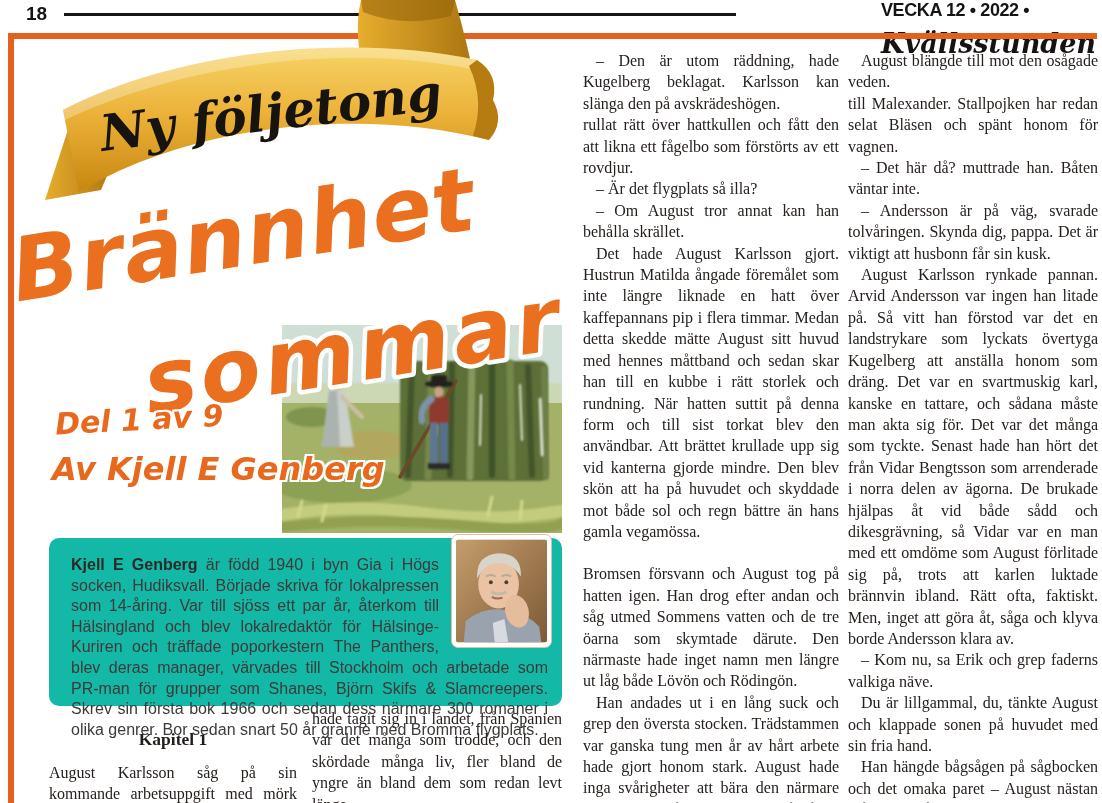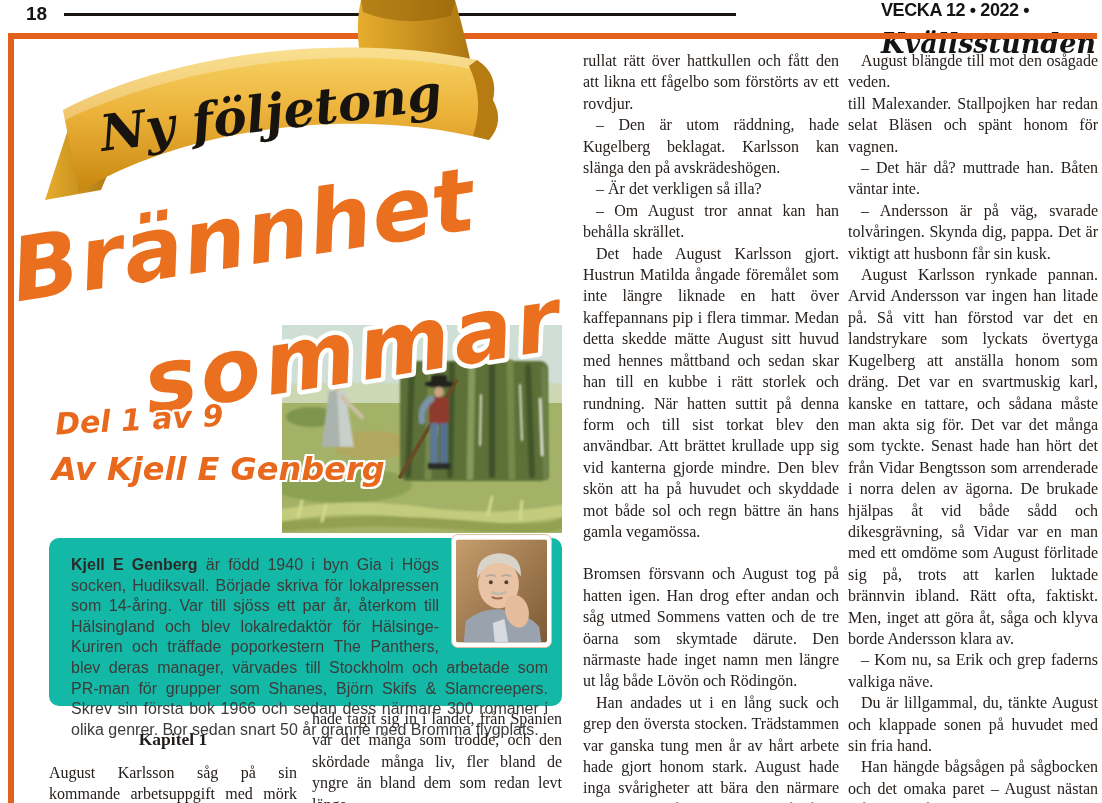--- a/index.html
+++ b/index.html
@@ -183,23 +183,23 @@
         <p class="para">August Karlsson såg på sin kommande arbetsuppgift med mörk blick under hattbrättet.</p>
       </div>
   </div>
   <div class="col col2">
     <div>
         <p class="para">hade tagit sig in i landet, från Spanien var det många som trodde, och den skördade många liv, fler bland de yngre än bland dem som redan levt länge.</p>
       </div>
   </div>
   <div class="col col3">
     <div>
+        <p class="para indent">– Den är utom räddning, hade Kugelberg beklagat. Karlsson kan slänga den på avskrädeshögen.</p>
         <p class="para">rullat rätt över hattkullen och fått den att likna ett fågelbo som förstörts av ett rovdjur.</p>
-        <p class="para indent">– Den är utom räddning, hade Kugelberg beklagat. Karlsson kan slänga den på avskrädeshögen.</p>
-        <p class="para indent">– Är det verkligen så illa?</p>
+        <p class="para indent">– Är det flygplats så illa?</p>
         <p class="para indent">– Om August tror annat kan han behålla skrället.</p>
         <p class="para indent">Det hade August Karlsson gjort. Hustrun Matilda ångade föremålet som inte längre liknade en hatt över kaffepannans pip i flera timmar. Medan detta skedde mätte August sitt huvud med hennes måttband och sedan skar han till en kubbe i rätt storlek och rundning. När hatten suttit på denna form och till sist torkat blev den användbar. Att brättet krullade upp sig vid kanterna gjorde mindre. Den blev skön att ha på huvudet och skyddade mot både sol och regn bättre än hans gamla vegamössa.</p>
         <div class="pgap"></div>
         <p class="para">Bromsen försvann och August tog på hatten igen. Han drog efter andan och såg utmed Sommens vatten och de tre öarna som skymtade därute. Den närmaste hade inget namn men längre ut låg både Lövön och Rödingön.</p>
         <p class="para indent">Han andades ut i en lång suck och grep den översta stocken. Trädstammen var ganska tung men år av hårt arbete hade gjort honom stark. August hade inga svårigheter att bära den närmare bryggan där sågbocken stod. Bågsågen skar lätt genom det torra trävirket på exakt rätt ställe. Längderna var bestämda, ingen vedstump fick vara längre än en meter och fem centimeter för att gå in i ångbåten Carl Johans eldstad. Fast innan de kom så långt måste stockarna klyvas.</p>
       </div>
   </div>
   <div class="col col4">
     <div>
         <p class="para indent">August blängde till mot den osågade veden.</p>

